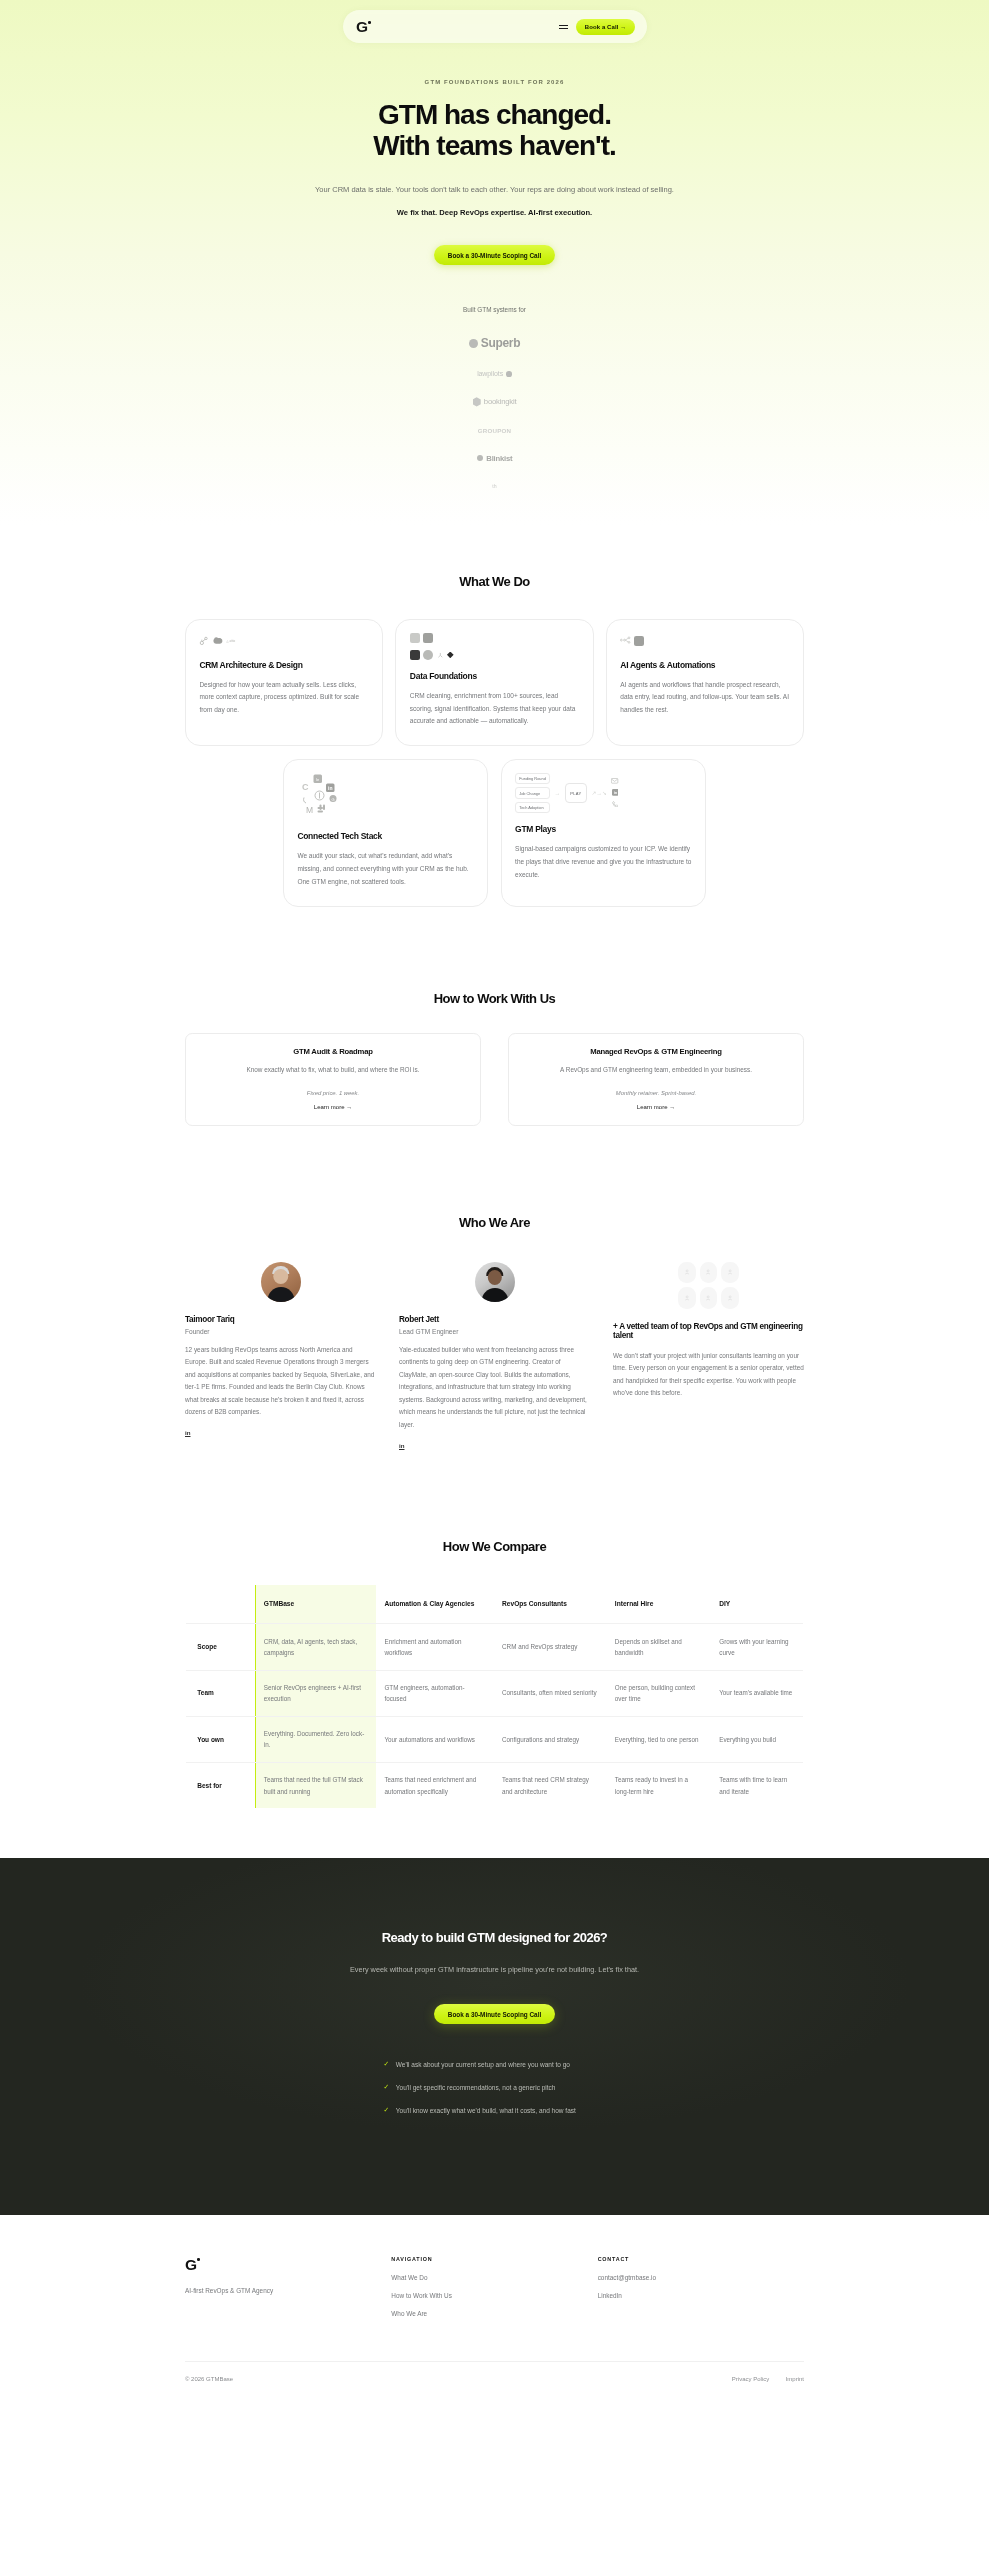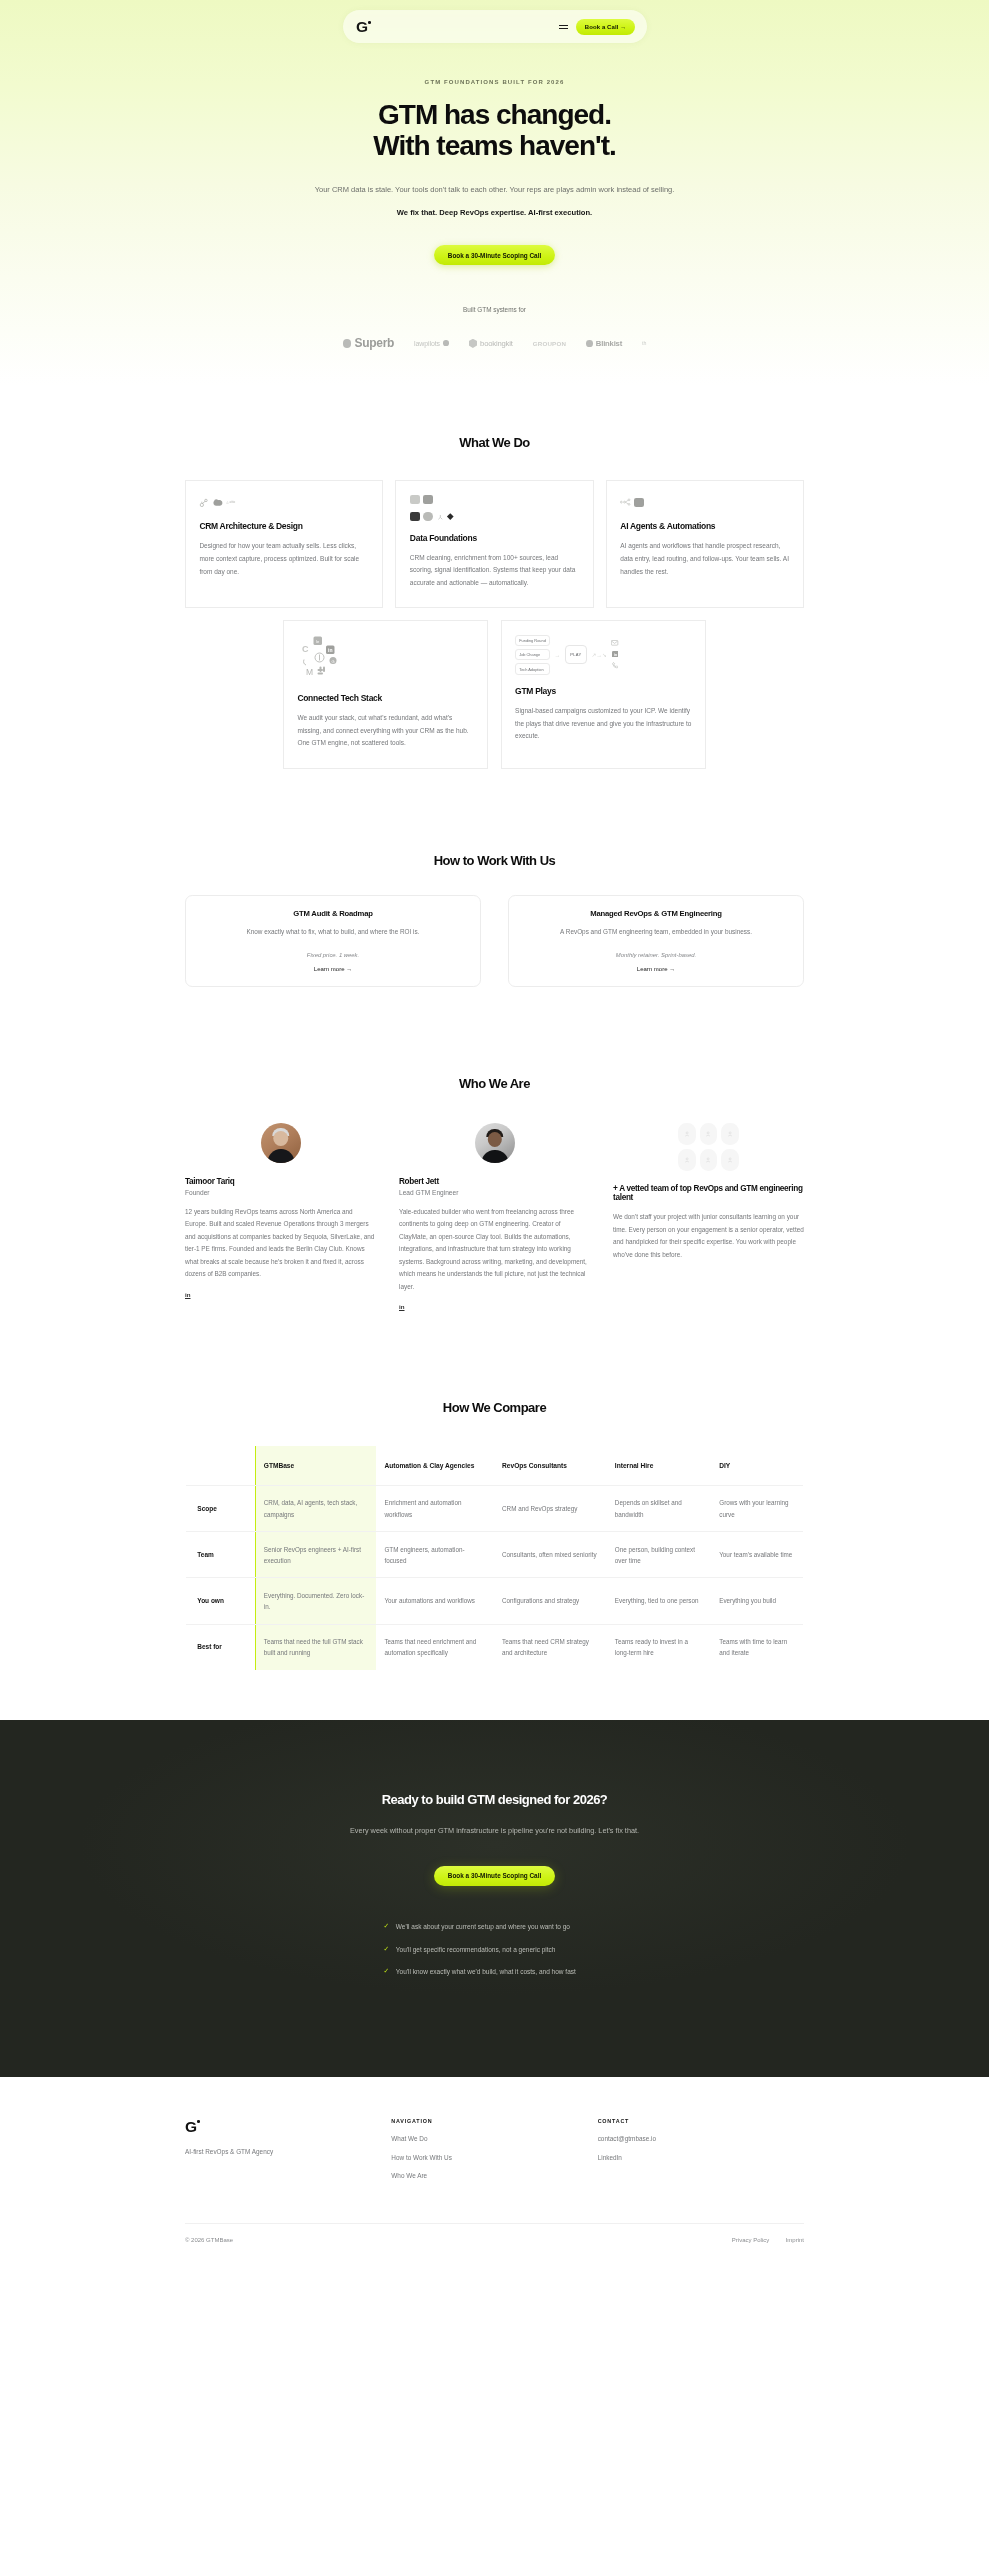--- a/index.html
+++ b/index.html
@@ -71,20 +71,21 @@
   }
   .hero-cta-wrap { margin-top: 28px; }
   .hero-cta { font-size: 6.4px; padding: 6.7px 13.4px; box-shadow: 0 1.5px 7.2px rgba(170,205,10,.35); }
 
   .clients { margin-top: 41px; text-align: center; }
   .clients-label { font-size: 6.4px; color: #6f716d; }
   .clients-row {
     margin-top: 23px;
     display: flex; align-items: center; justify-content: center;
     gap: 20px;
+    flex-direction: column;
   }
   .client-logo { color: #b6b7b4; display: flex; align-items: center; gap: 3.1px; }
   .cl-superb { font-size: 12px; font-weight: 800; color: #9c9d9a; letter-spacing: -0.3px; }
   .cl-lawpilots { font-size: 7px; color: #c3c4c1; letter-spacing: -0.1px; }
   .cl-bookingkit { font-size: 7.7px; color: #b9bab7; letter-spacing: -0.2px; }
   .cl-groupon { font-size: 6.2px; font-weight: 800; letter-spacing: 0.2px; color: #cfd0cd; }
   .cl-blinkist { font-size: 7.7px; font-weight: 800; color: #a8a9a6; letter-spacing: -0.2px; }
   .cl-more { font-size: 5.2px; color: #cbccc9; }
   .glyph-round { width: 8.8px; height: 8.8px; border-radius: 50%; background: #b9bab7; display:inline-block; }
   .glyph-hex { width: 8.2px; height: 9.3px; background: #c6c7c4; display:inline-block;
@@ -94,21 +95,21 @@
   .section { width: 989px; padding: 0 185px; }
   .section-title {
     text-align: center; font-size: 13px; font-weight: 800;
     letter-spacing: -0.5px; color: #0d0d0d;
   }
 
   
   .whatwedo { padding-top: 49px; padding-bottom: 41px; }
   .cards-row { display: flex; gap: 12.4px; margin-top: 30px; }
   .card {
-    border: 0.5px solid #ececec; border-radius: 0;
+    border: 0.5px solid #ececec; border-radius: 15px;
     background: #fff; padding: 13.4px 13.4px 17.5px;
     flex: 1;
   }
   .card-icons { display: flex; flex-wrap: wrap; align-items: center; gap: 3.6px; min-height: 15.5px; margin-bottom: 11.3px; }
   .ic { width: 9.8px; height: 9.8px; display:inline-block; }
   .ic-sq { border-radius: 2.1px; background: #b4b5b2; }
   .ic-sq-d { border-radius: 2.1px; background: #3a3a3a; }
   .ic-circ { border-radius: 50%; background: #b9bab7; }
   .ic-dia { background: #2a2a2a; clip-path: polygon(50% 0,100% 50%,50% 100%,0 50%); }
   .ic-tiny { width: 6.7px; height: 6.7px; }
@@ -240,21 +241,21 @@
       <button class="btn-lime nav-cta">Book a Call →</button>
     </nav>
   </div>
 
   <div class="hero-inner">
     <div class="eyebrow">GTM FOUNDATIONS BUILT FOR 2026</div>
     <h1 class="hero-h1">
       <div>GTM has changed.</div>
       <div>With teams haven't.</div>
     </h1>
-    <p class="hero-sub">Your CRM data is stale. Your tools don't talk to each other. Your reps are plays admin work instead of selling.</p>
+    <p class="hero-sub">Your CRM data is stale. Your tools don't talk to each other. Your reps are doing about work instead of selling.</p>
     <p class="hero-bold">We fix that. Deep RevOps expertise. AI-first execution.</p>
     <div class="hero-cta-wrap">
       <button class="btn-lime hero-cta">Book a 30-Minute Scoping Call</button>
     </div>
   </div>
 
   <div class="clients">
     <div class="clients-label">Built GTM systems for</div>
     <div class="clients-row">
       <div class="client-logo">

